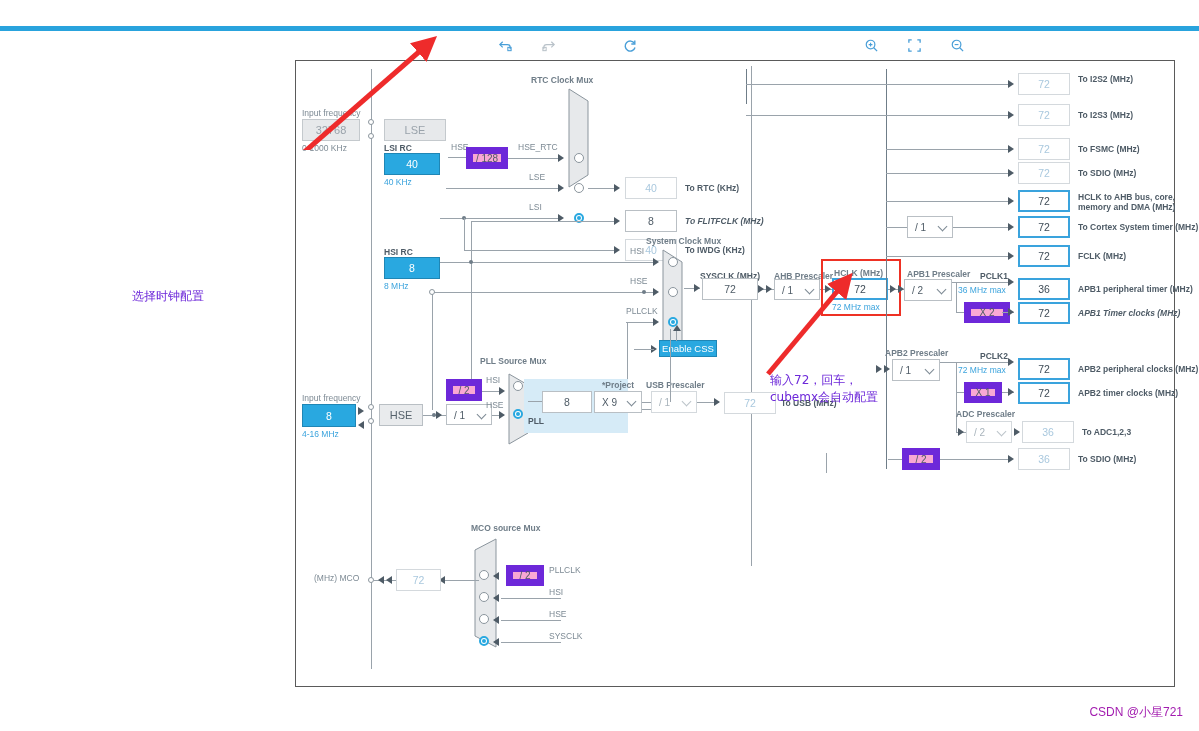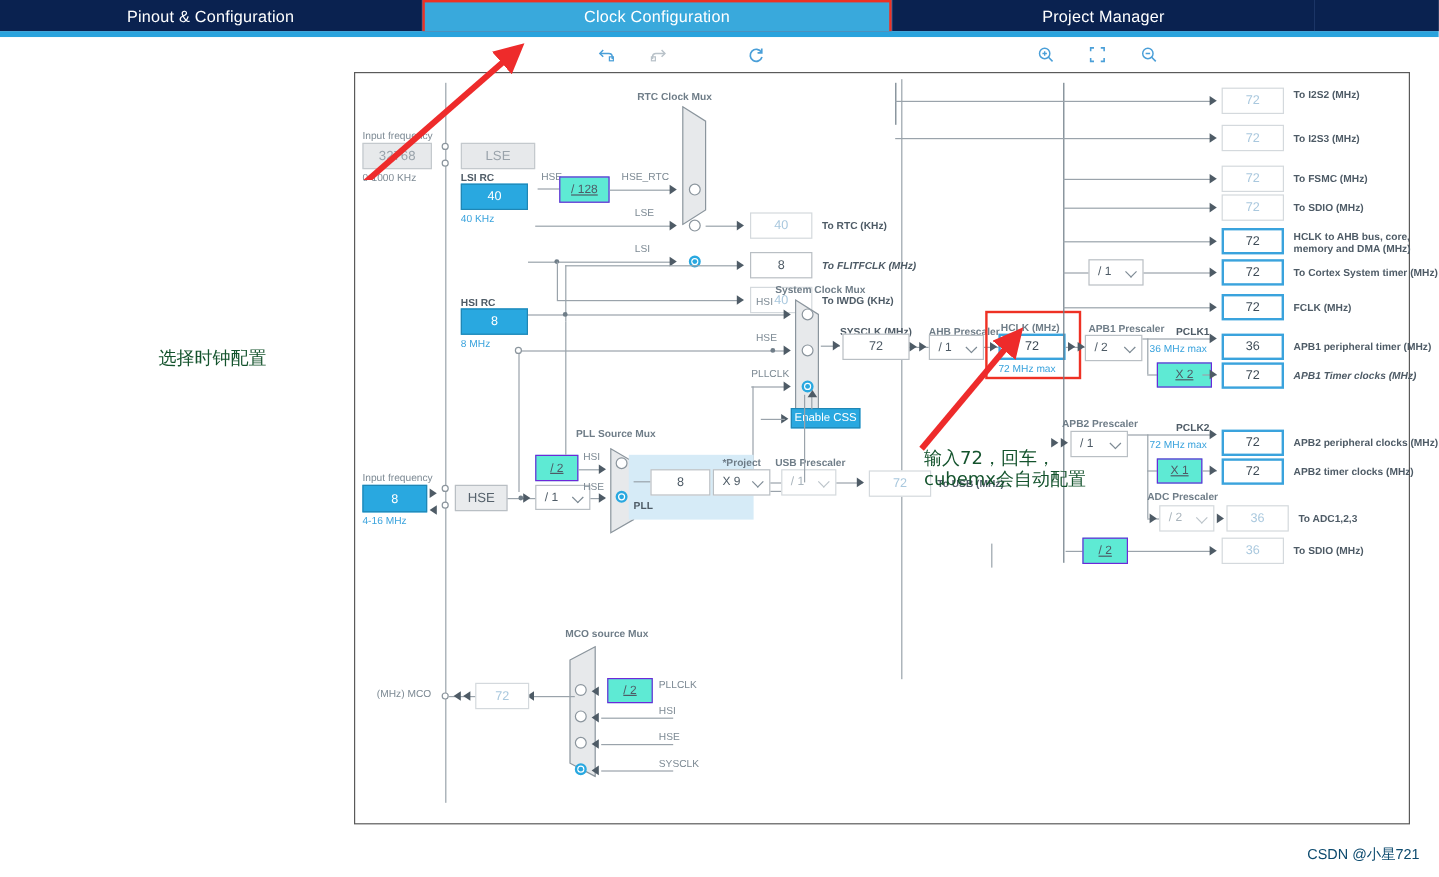--- a/index.html
+++ b/index.html
@@ -106,23 +106,23 @@
   .combo .ca {
     position: absolute; right: 6px; top: 50%; width: 7px; height: 7px;
     margin-top: -4px; border-left: 1px solid #7d8a94; border-bottom: 1px solid #7d8a94;
     transform: rotate(-45deg);
   }
   .combo.off { border-color: #d4d9dd; color: #a9b4bc; }
   .combo.off .ca { border-color: #bcc4ca; }
 
   
   .mbox {
-    position: absolute; background: #5eead4; border: 1px solid #6d28d9;
-    display: flex; align-items: center; justify-content: center;
-    font-size: 10px; color: #4e5b66; user-select: none; text-decoration: underline;
+    position: absolute; background: #f9a8d4; border: 7px solid #6d28d9;
+    display: flex; align-items: center; justify-content: center;
+    font-size: 10px; color: #4e5b66; user-select: none;
   }
 
   
   .cssbtn {
     position: absolute; background: #29a8e0; border: 1px solid #1f86b5;
     display: flex; align-items: center; justify-content: center;
     font-size: 9.5px; color: #fff; user-select: none; cursor: pointer;
   }
 
   
@@ -168,50 +168,36 @@
     position: absolute; background: #d6ebf7;
   }
 
   
   .redbox {
     position: absolute; border: 2px solid #ee3124; pointer-events: none;
   }
 
   
   .anno {
-    position: absolute; color: #14532d; font-size: 15px; line-height: 1.45;
+    position: absolute; color: #6d28d9; font-size: 12px; line-height: 1.45;
     white-space: pre; user-select: none;
     font-family: "DejaVu Sans", "Liberation Sans", sans-serif;
   }
   .arrowsvg { position: absolute; pointer-events: none; }
 
   .watermark {
     position: absolute; right: 16px; bottom: 10px;
-    font-size: 12px; color: #0c4a6e; user-select: none;
+    font-size: 12px; color: #a21caf; user-select: none;
   }
 </style>
 </head>
 <body>
 
 <div id="root">
 
-  <div class="tabbar">
-    <div class="tab w1">
-      <span>Pinout &amp; Configuration</span>
-    </div>
-    <div class="tab w2 active">
-      <span>Clock Configuration</span>
-    </div>
-    <div class="tab w3">
-      <span>Project Manager</span>
-    </div>
-    <div class="tab w4">
-      <span></span>
-    </div>
-  </div>
   <div class="tabstrip-under"></div>
 
   <div class="toolbar">
     <div class="tb-item tb-icon" style="left:492px;width:26px;">
       <svg width="15" height="15" viewBox="0 0 16 16">
         <path d="M5 4 L2 7 L5 10" fill="none" stroke="#4a9fd8" stroke-width="1.3"></path>
         <path d="M2 7 H10 a3 3 0 0 1 3 3 v2" fill="none" stroke="#4a9fd8" stroke-width="1.3"></path>
         <rect x="10.5" y="10" width="3.5" height="3.5" fill="none" stroke="#4a9fd8" stroke-width="1.1"></rect>
       </svg>
     </div>

